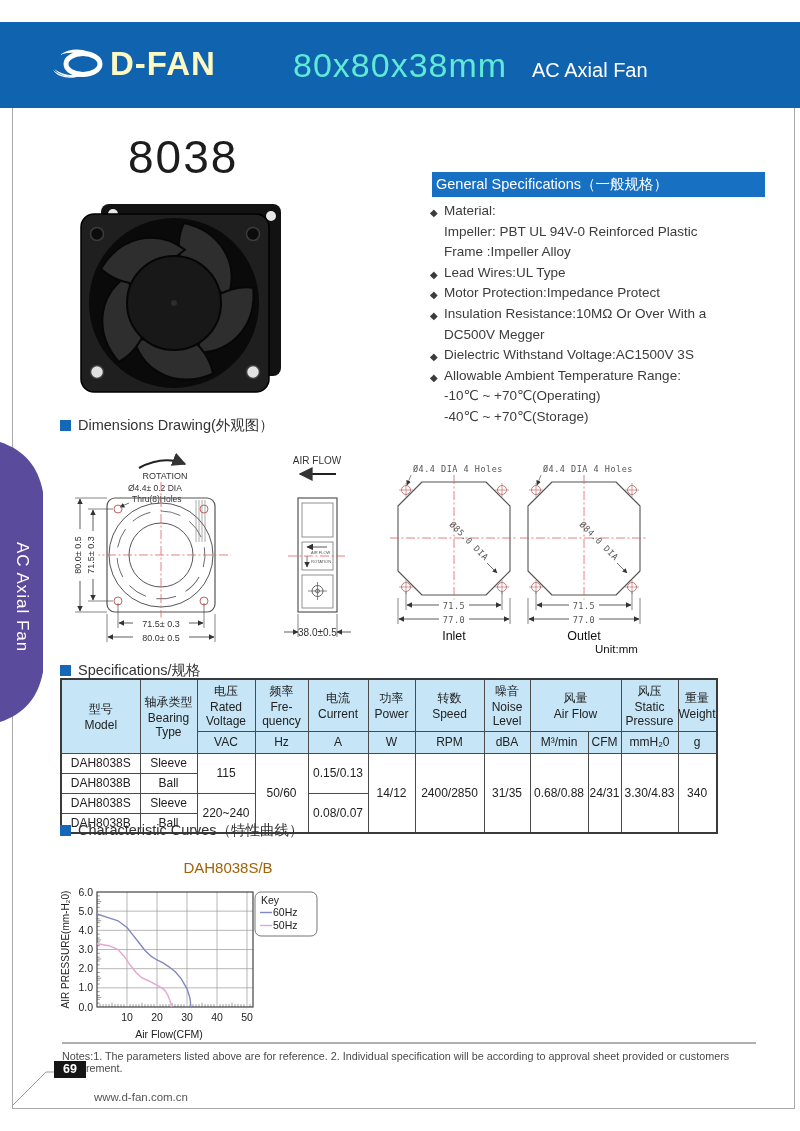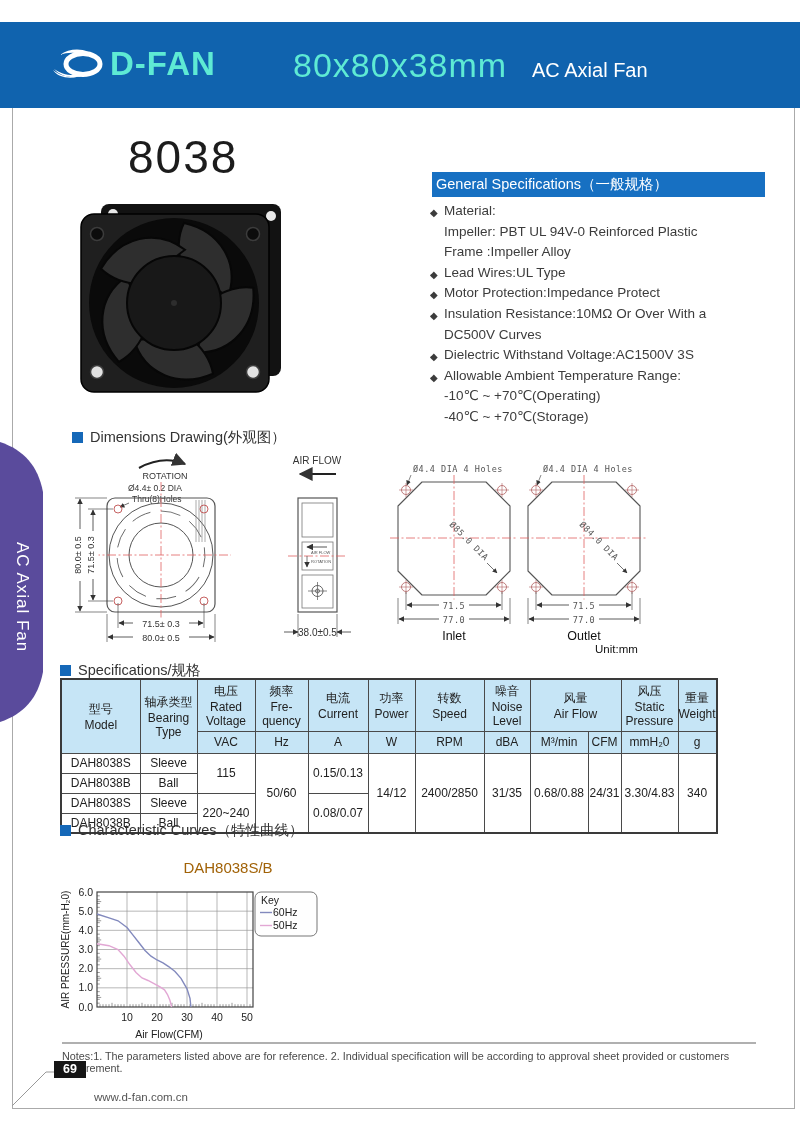--- a/index.html
+++ b/index.html
@@ -1,21 +1,21 @@
 <!DOCTYPE html>
 <html><head>
 <meta charset="utf-8">
 <style>
   html,body{margin:0;padding:0;background:#e8e8e8;}
   .page{position:relative;width:800px;height:1131px;background:#ffffff;overflow:hidden;
         font-family:"Liberation Sans","DejaVu Sans",sans-serif;margin:0 auto;}
   
   .hdr{position:absolute;left:0;top:22px;width:800px;height:86px;background:#1063ae;}
   .hdr-logo{position:absolute;left:50px;top:22px;display:flex;align-items:center;}
-  .hdr-brand{color:#5eead4;font-size:33px;font-weight:bold;letter-spacing:1px;margin-left:2px;}
+  .hdr-brand{color:#fef9c3;font-size:33px;font-weight:bold;letter-spacing:1px;margin-left:2px;}
   .hdr-size{position:absolute;left:293px;top:24px;color:#5eead4;font-size:34px;font-weight:400;letter-spacing:1px;}
   .hdr-cat{position:absolute;left:532px;top:37px;color:#fff;font-size:20px;font-weight:500;}
   
   .frame-left{position:absolute;left:12px;top:108px;width:1px;height:1000px;background:#aaa;}
   .frame-right{position:absolute;left:794px;top:108px;width:1px;height:1000px;background:#aaa;}
   .frame-bottom{position:absolute;left:12px;top:1108px;width:783px;height:1px;background:#aaa;}
   
   .side-tab{position:absolute;left:0;top:436px;}
   .side-tab-label{position:absolute;left:12px;top:542px;color:#fff;font-size:17px;
                   writing-mode:vertical-rl;letter-spacing:1px;}
@@ -136,41 +136,41 @@
     <div class="gs-line">
         <span class="gs-diamond">◆</span>
         <span>Motor Protection:Impedance Protect</span>
       </div>
     <div class="gs-line">
         <span class="gs-diamond">◆</span>
         <span>Insulation Resistance:10MΩ Or Over With a</span>
       </div>
     <div class="gs-line cont">
         <span class="gs-diamond">◆</span>
-        <span>DC500V Curves</span>
+        <span>DC500V Megger</span>
       </div>
     <div class="gs-line">
         <span class="gs-diamond">◆</span>
         <span>Dielectric Withstand Voltage:AC1500V 3S</span>
       </div>
     <div class="gs-line">
         <span class="gs-diamond">◆</span>
         <span>Allowable Ambient Temperature Range:</span>
       </div>
     <div class="gs-line cont">
         <span class="gs-diamond">◆</span>
         <span>-10℃ ~ +70℃(Operating)</span>
       </div>
     <div class="gs-line cont">
         <span class="gs-diamond">◆</span>
         <span>-40℃ ~ +70℃(Storage)</span>
       </div>
   </div>
 
-  <div class="sec-hdr" id="sec-dims" style="left:60px;top:428px;margin-left:12px;">
+  <div class="sec-hdr" id="sec-dims" style="left:60px;top:416px;">
     <span class="sec-sq"></span>
     <span>Dimensions Drawing(外观图）</span>
   </div>
 
   <svg id="dims-svg" width="700" height="205" viewBox="0 0 700 205">
     <defs>
       <marker id="ar" viewBox="0 0 10 10" refX="9" refY="5" markerWidth="7" markerHeight="7" orient="auto-start-reverse">
         <path d="M0 0 L10 5 L0 10 z" fill="#333"></path>
       </marker>
     </defs>

